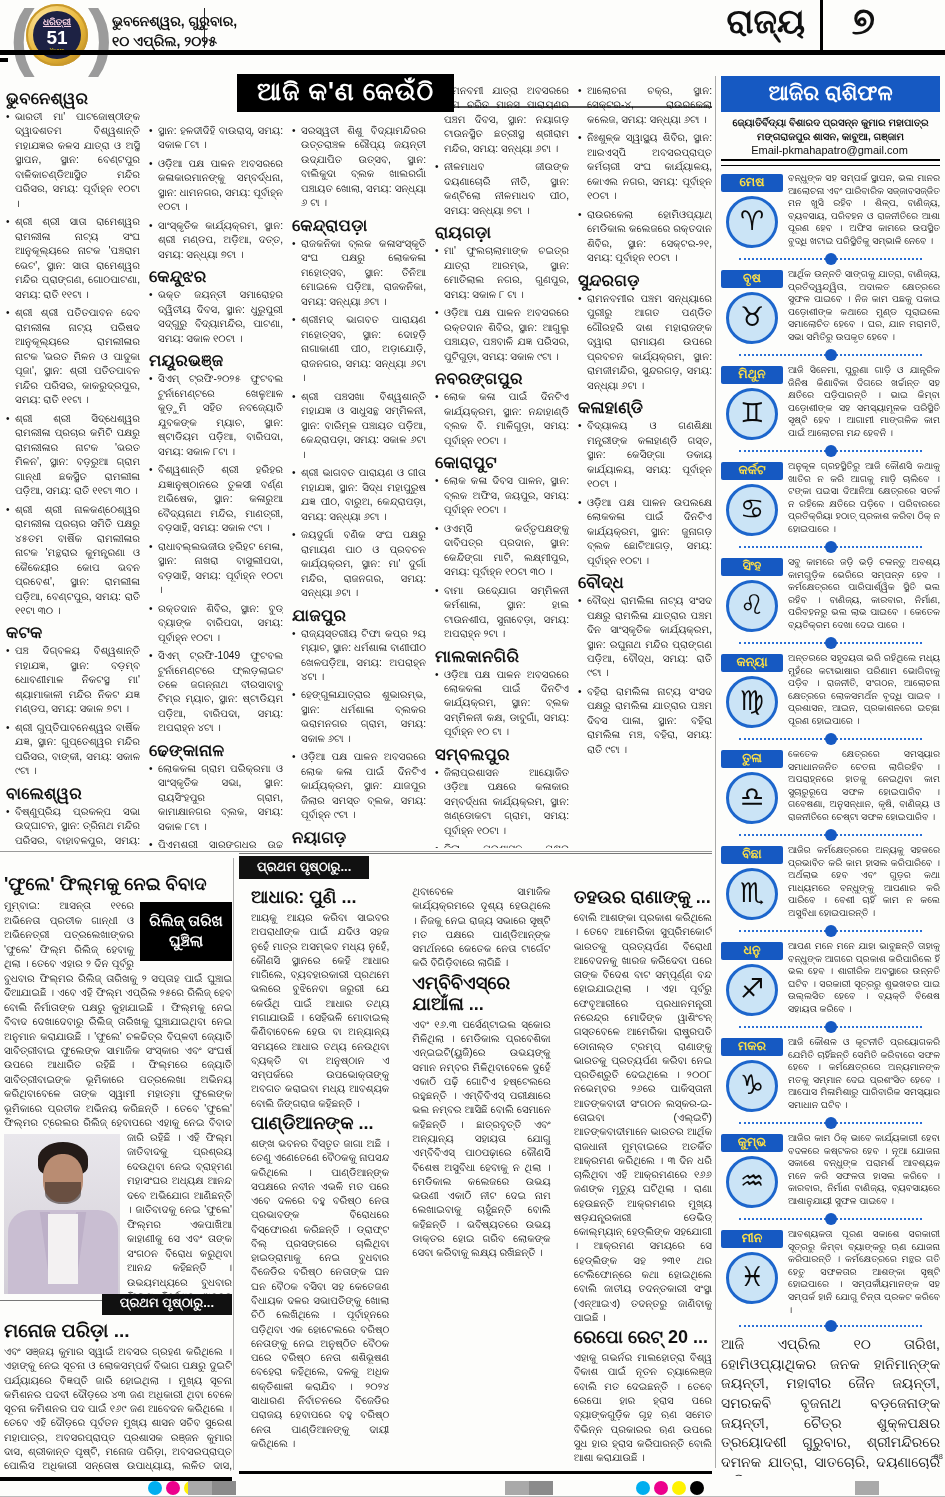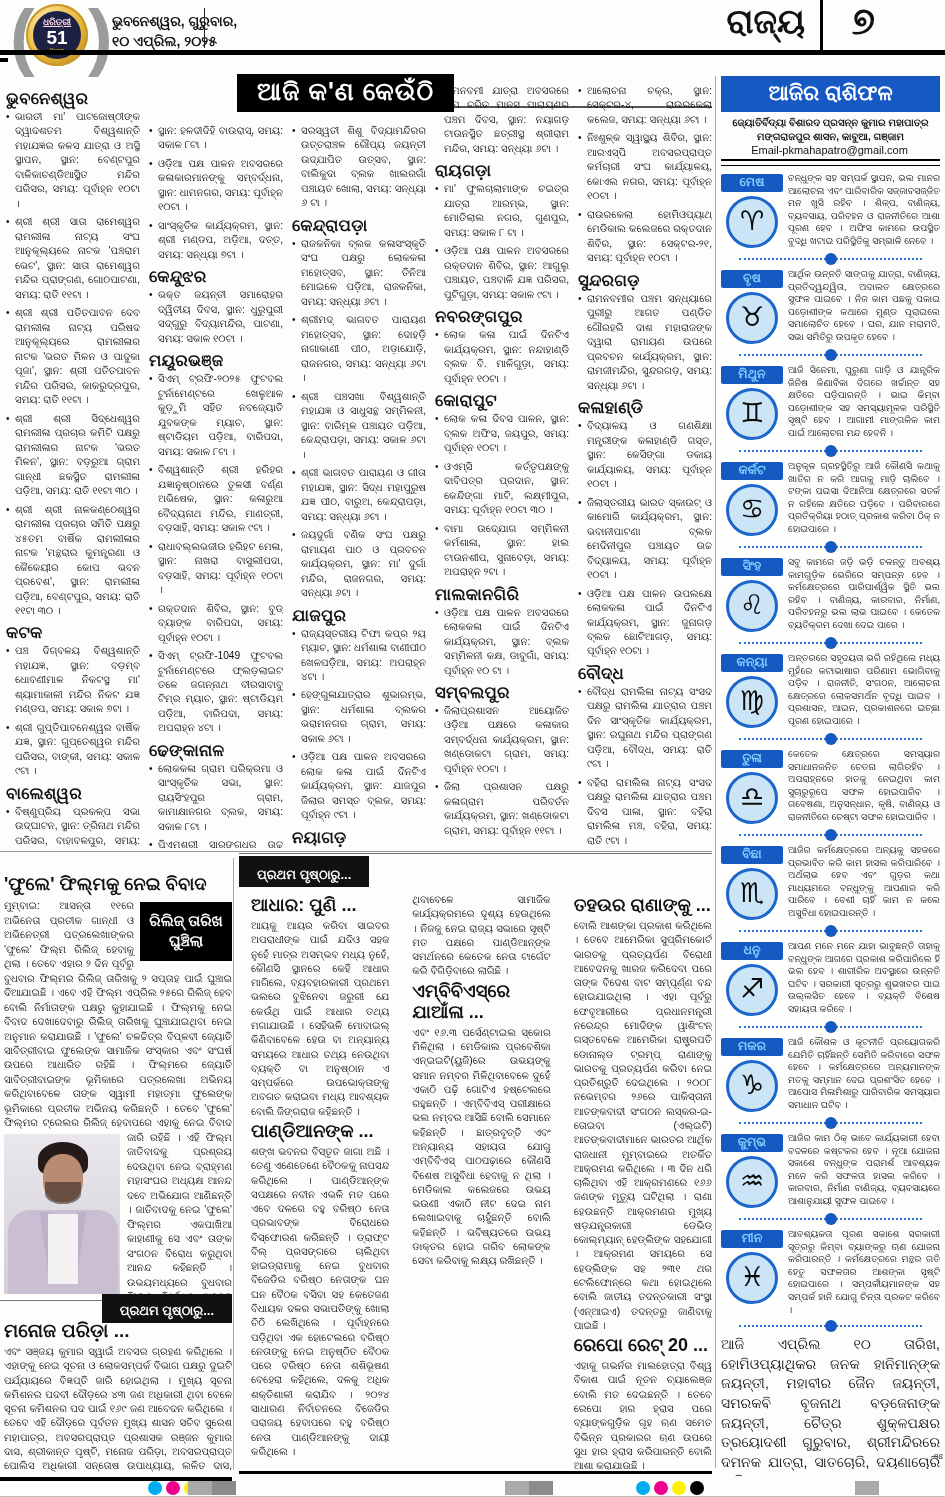--- a/index.html
+++ b/index.html
@@ -38,21 +38,21 @@
   .vrule-right{position:absolute;left:715px;top:76px;width:1px;height:1392px;background:#aaa;}
   .vrule-bl{position:absolute;left:233px;top:858px;width:1px;height:612px;background:#aaa;}
   
   .rail{position:absolute;left:721px;top:76px;width:219px;height:1400px;overflow:hidden;}
   .h-title{background:#1659c2;color:#fff;text-align:center;font-size:21px;font-weight:bold;padding:5px 0 7px;}
   .h-byline{font-size:10px;font-weight:bold;text-align:center;margin-top:4px;line-height:1.35;}
   .h-email{font-size:11px;text-align:center;margin:1px 2px 3px 0;}
   .h-rule{height:4px;border-top:2px solid #000;border-bottom:1px solid #000;margin-bottom:6px;}
   .sign{overflow:hidden;}
   .sign-head{float:left;width:62px;margin:2px 5px 1px 0;text-align:center;}
-  .sign-label{background:#1659c2;color:#7dd3fc;font-weight:bold;font-size:12.5px;padding:1px 0 2px;display:block;border-radius:2px;}
+  .sign-label{background:#1659c2;color:#fde047;font-weight:bold;font-size:12.5px;padding:1px 0 2px;display:block;border-radius:2px;}
   .sign-circle{width:46px;height:46px;margin:4px auto 0;border-radius:50%;background:#cbe4f6;
       border:3px solid #1d66cc;font-size:27px;line-height:44px;text-align:center;color:#0a0a0a;}
   .sign-text{font-size:9.4px;line-height:1.34;text-align:justify;}
   .sign-sep{position:relative;height:13px;margin:3px 6px;}
   .sign-sep::before{content:"";position:absolute;left:6%;right:6%;top:6px;border-top:2px dotted #2a6fd6;}
   .sign-sep::after{content:"";position:absolute;left:50%;top:7px;transform:translate(-50%,-50%);
       width:12px;height:12px;background:#1659c2;border-radius:50%;}
   .h-footer{font-size:14px;line-height:1.4;text-align:justify;margin-top:2px;}
   
   .film{position:absolute;left:4px;top:858px;width:228px;height:436px;overflow:hidden;}
@@ -63,21 +63,21 @@
   .photo{float:left;width:116px;height:200px;margin:3px 7px 2px 0;position:relative;
       background:linear-gradient(180deg,#e9e7ec 0%,#d6d2da 70%,#c9c4cf 100%);overflow:hidden;}
   .ph-hair{position:absolute;left:34px;top:8px;width:50px;height:34px;background:#241b18;border-radius:50% 50% 30% 30%;}
   .ph-face{position:absolute;left:39px;top:20px;width:40px;height:48px;background:#b98c72;border-radius:46% 46% 42% 42%;}
   .ph-beard{position:absolute;left:41px;top:48px;width:36px;height:22px;background:rgba(40,30,26,.55);border-radius:0 0 48% 48%;}
   .ph-body{position:absolute;left:4px;top:76px;width:110px;height:124px;background:#c9bed2;border-radius:22px 20px 0 0;}
   .ph-tee{position:absolute;left:44px;top:80px;width:30px;height:70px;background:#f3f1f2;}
   .ph-lapel{position:absolute;left:40px;top:78px;width:10px;height:60px;background:#bdb0c8;transform:skewX(8deg);}
   .ph-lapel.r{left:68px;transform:skewX(-8deg);}
   
-  .cont-bar{background:#111;color:#fff;font-size:13px;font-weight:bold;display:inline-block;padding:11px 18px 4px;}
+  .cont-bar{background:#111;color:#fff;font-size:13px;font-weight:bold;display:inline-block;padding:3px 18px 4px;}
   .left-cont{position:absolute;left:4px;top:1294px;width:228px;height:180px;overflow:hidden;}
   .left-cont-rule{position:absolute;left:0;top:1300px;width:232px;height:1px;background:#777;}
   .left-cont .cont-bar{position:absolute;right:0;top:-2px;}
   .cont-heading{font-size:19px;font-weight:bold;margin:24px 0 3px;}
   .left-cont .cont-heading{margin-top:26px;}
   .cont-body{font-size:10.2px;line-height:1.4;text-align:justify;}
   .bl-rule{position:absolute;left:0;top:1477px;width:232px;height:4px;background:#000;}
   .middle{position:absolute;left:239px;top:854px;width:473px;height:616px;overflow:hidden;}
   .middle-rule{position:absolute;left:239px;top:853px;width:473px;height:1px;background:#777;}
   .middle .cont-bar{margin:2px 0 6px;}
@@ -160,20 +160,21 @@
         <div class="item">ଶ୍ରୀ ଭାଗବତ ପାରାୟଣ ଓ ଗୀତା ମହାଯଜ୍ଞ, ସ୍ଥାନ: ସିଦ୍ଧ ମହାପୁରୁଷ ଯଜ୍ଞ ପୀଠ, ବାରୁଅ, କେନ୍ଦ୍ରାପଡ଼ା, ସମୟ: ସନ୍ଧ୍ୟା ୬ଟା ।</div>
         <div class="item">ଜୟଦୁର୍ଗା ବଣିକ ସଂଘ ପକ୍ଷରୁ ରାମାୟଣ ପାଠ ଓ ପ୍ରବଚନ କାର୍ଯ୍ୟକ୍ରମ, ସ୍ଥାନ: ମା' ଦୁର୍ଗା ମନ୍ଦିର, ରାଜନଗର, ସମୟ: ସନ୍ଧ୍ୟା ୬ଟା ।</div>
         <div class="city">ଯାଜପୁର</div>
         <div class="item">ରାଜ୍ୟସ୍ତରୀୟ ଟିଫା କପ୍‌ର ୨ୟ ମ୍ୟାଚ, ସ୍ଥାନ: ଧର୍ମଶାଳା ବାଣୀପୀଠ ଖେଳପଡ଼ିଆ, ସମୟ: ଅପରାହ୍ନ ୪ଟା ।</div>
         <div class="item">ହେଙ୍ଗୁଳାଯାତ୍ରାର ଶୁଭାରମ୍ଭ, ସ୍ଥାନ: ଧର୍ମଶାଳା ବ୍ଲକର ଭରାମନଗର ଗ୍ରାମ, ସମୟ: ସକାଳ ୬ଟା ।</div>
         <div class="item">ଓଡ଼ିଆ ପକ୍ଷ ପାଳନ ଅବସରରେ ଲୋକ କଳା ପାଇଁ ଦିନଟିଏ କାର୍ଯ୍ୟକ୍ରମ, ସ୍ଥାନ: ଯାଜପୁର ଜିଲାର ସମସ୍ତ ବ୍ଲକ, ସମୟ: ପୂର୍ବାହ୍ନ ୯ଟା ।</div>
         <div class="city">ନୟାଗଡ଼</div>
       </div>
       <div class="lcol">
         <div class="item">ରାମନବମୀ ଯାତ୍ରା ଅବସରରେ ରାମ ଚରିତ ମାନସ ପାରାୟଣର ପଞ୍ଚମ ଦିବସ, ସ୍ଥାନ: ନୟାଗଡ଼ ଟାଉନସ୍ଥିତ ଛତ୍ରୀସ୍ଥ ଶ୍ରୀରାମ ମନ୍ଦିର, ସମୟ: ସନ୍ଧ୍ୟା ୬ଟା ।</div>
+        <div class="item">ନୀଳମାଧବ ଜୀଉଙ୍କ ଦୟଣାଚୋରି ନୀତି, ସ୍ଥାନ: କଣ୍ଟିଲୋ ନୀଳମାଧବ ପୀଠ, ସମୟ: ସନ୍ଧ୍ୟା ୭ଟା ।</div>
         <div class="city">ରାୟଗଡ଼ା</div>
         <div class="item">ମା' ଫୁଲଚାଲାମାଙ୍କ ଚଇତ୍ର ଯାତ୍ରା ଆରମ୍ଭ, ସ୍ଥାନ: ମୋତିଲାଲ ନଗର, ଗୁଣପୁର, ସମୟ: ସକାଳ ୮ ଟା ।</div>
         <div class="item">ଓଡ଼ିଆ ପକ୍ଷ ପାଳନ ଅବସରରେ ରକ୍ତଦାନ ଶିବିର, ସ୍ଥାନ: ଆଗୁଲୁ ପଞ୍ଚାୟତ, ପଞ୍ଚବାଳି ଯଜ୍ଞ ପରିସର, ପୁଟିଗୁଡ଼ା, ସମୟ: ସକାଳ ୯ଟା ।</div>
         <div class="city">ନବରଙ୍ଗପୁର</div>
         <div class="item">ଲୋକ କଳା ପାଇଁ ଦିନଟିଏ କାର୍ଯ୍ୟକ୍ରମ, ସ୍ଥାନ: ନନ୍ଦାହାଣ୍ଡି ବ୍ଲକ ବି. ମାଳିଗୁଡ଼ା, ସମୟ: ପୂର୍ବାହ୍ନ ୧୦ଟା ।</div>
         <div class="city">କୋରାପୁଟ</div>
         <div class="item">ଲୋକ କଳା ଦିବସ ପାଳନ, ସ୍ଥାନ: ବ୍ଲକ ଅଫିସ, ଜୟପୁର, ସମୟ: ପୂର୍ବାହ୍ନ ୧୦ଟା ।</div>
         <div class="item">ଓଏମ୍‌ସି କର୍ତ୍ତୃପକ୍ଷଙ୍କୁ ଦାବିପତ୍ର ପ୍ରଦାନ, ସ୍ଥାନ: କେନ୍ଦିଙ୍ଗା ମାଟି, ଲକ୍ଷ୍ମୀପୁର, ସମୟ: ପୂର୍ବାହ୍ନ ୧୦ଟା ୩୦ ।</div>
         <div class="item">ବାମା ଉଦ୍ଯୋଗ ସମ୍ମିଳନୀ କର୍ମଶାଳା, ସ୍ଥାନ: ହାଲ ଟାଉନଶୀପ, ସୁନାବେଡ଼ା, ସମୟ: ଅପରାହ୍ନ ୨ଟା ।</div>
         <div class="city">ମାଲକାନଗିରି</div>
@@ -183,21 +184,20 @@
         <div class="item">ଜିଲା ପ୍ରଶାସନ ପକ୍ଷରୁ କଳାଗ୍ରାମ ପରିବର୍ତନ କାର୍ଯ୍ୟକ୍ରମ, ସ୍ଥାନ: ଖଣ୍ଡୋକଟା ଗ୍ରାମ, ସମୟ: ପୂର୍ବାହ୍ନ ୧୧ଟା ।</div>
       </div>
       <div class="lcol">
         <div class="item">ଆଲୋଚନା ଚକ୍ର, ସ୍ଥାନ: ସେକ୍ଟର-୪, ରାଉରକେଲା କଲେଜ, ସମୟ: ସନ୍ଧ୍ୟା ୬ଟା ।</div>
         <div class="item">ନିଃଶୁଳ୍କ ସ୍ୱାସ୍ଥ୍ୟ ଶିବିର, ସ୍ଥାନ: ଆରଏସ୍‌ପି ଅବସରପ୍ରାପ୍ତ କର୍ମଚାରୀ ସଂଘ କାର୍ଯ୍ୟାଳୟ, କୋଏଲ ନଗର, ସମୟ: ପୂର୍ବାହ୍ନ ୧୦ଟା ।</div>
         <div class="item">ରାଉରକେଲା ହୋମିଓପ୍ୟାଥ୍ ମେଡିକାଲ କଲେଜରେ ରକ୍ତଦାନ ଶିବିର, ସ୍ଥାନ: ସେକ୍ଟର-୨୧, ସମୟ: ପୂର୍ବାହ୍ନ ୧୦ଟା ।</div>
         <div class="city">ସୁନ୍ଦରଗଡ଼</div>
         <div class="item">ରାମନବମୀର ପଞ୍ଚମ ସନ୍ଧ୍ୟାରେ ପୁରୀରୁ ଆଗତ ପଣ୍ଡିତ ଗୌରହରି ଦାଶ ମହାରାଜଙ୍କ ଦ୍ୱାରା ରାମାୟଣ ଉପରେ ପ୍ରବଚନ କାର୍ଯ୍ୟକ୍ରମ, ସ୍ଥାନ: ରାମଜୀମନ୍ଦିର, ସୁନ୍ଦରଗଡ଼, ସମୟ: ସନ୍ଧ୍ୟା ୬ଟା ।</div>
         <div class="city">କଳାହାଣ୍ଡି</div>
         <div class="item">ବିଦ୍ୟାଳୟ ଓ ଗଣଶିକ୍ଷା ମନ୍ତ୍ରୀଙ୍କ କଳାହାଣ୍ଡି ଗସ୍ତ, ସ୍ଥାନ: କେସିଙ୍ଗା ଡକାୟ କାର୍ଯ୍ୟାଳୟ, ସମୟ: ପୂର୍ବାହ୍ନ ୧୦ଟା ।</div>
-        <div class="item">ଜିଲାସ୍ତରୀୟ ଭାରତ ସ୍କାଉଟ୍ ଓ କାମୋରି କାର୍ଯ୍ୟକ୍ରମ, ସ୍ଥାନ: ଭବାନୀପାଟଣା ବ୍ଲକ ମେଦିନୀପୁର ପଞ୍ଚାୟତ ଉଚ୍ଚ ବିଦ୍ୟାଳୟ, ସମୟ: ପୂର୍ବାହ୍ନ ୧୦ଟା ।</div>
         <div class="item">ଓଡ଼ିଆ ପକ୍ଷ ପାଳନ ଉପଲକ୍ଷେ ଲୋକକଳା ପାଇଁ ଦିନଟିଏ କାର୍ଯ୍ୟକ୍ରମ, ସ୍ଥାନ: ଜୁନାଗଡ଼ ବ୍ଲକ ଛୋଟିଆଗଡ଼, ସମୟ: ପୂର୍ବାହ୍ନ ୧୦ଟା ।</div>
         <div class="city">ବୌଦ୍ଧ</div>
         <div class="item">ବୌଦ୍ଧ ରାମଲିଳା ନାଟ୍ୟ ସଂସଦ ପକ୍ଷରୁ ରାମଲିଳା ଯାତ୍ରାର ପଞ୍ଚମ ଦିନ ସାଂସ୍କୃତିକ କାର୍ଯ୍ୟକ୍ରମ, ସ୍ଥାନ: ରଘୁନାଥ ମନ୍ଦିର ପ୍ରାଙ୍ଗଣ ପଡ଼ିଆ, ବୌଦ୍ଧ, ସମୟ: ରାତି ୯ଟା ।</div>
         <div class="item">ବହିରା ରାମଲିଳା ନାଟ୍ୟ ସଂସଦ ପକ୍ଷରୁ ରାମଲିଳା ଯାତ୍ରାର ପଞ୍ଚମ ଦିବସ ପାଳା, ସ୍ଥାନ: ବହିରା ରାମଲିଳା ମଞ୍ଚ, ବହିରା, ସମୟ: ରାତି ୯ଟା ।</div>
       </div>
     </div>
   <div class="mid-rule"></div>
   <div class="vrule-right"></div>
   <div class="vrule-bl"></div>
 

